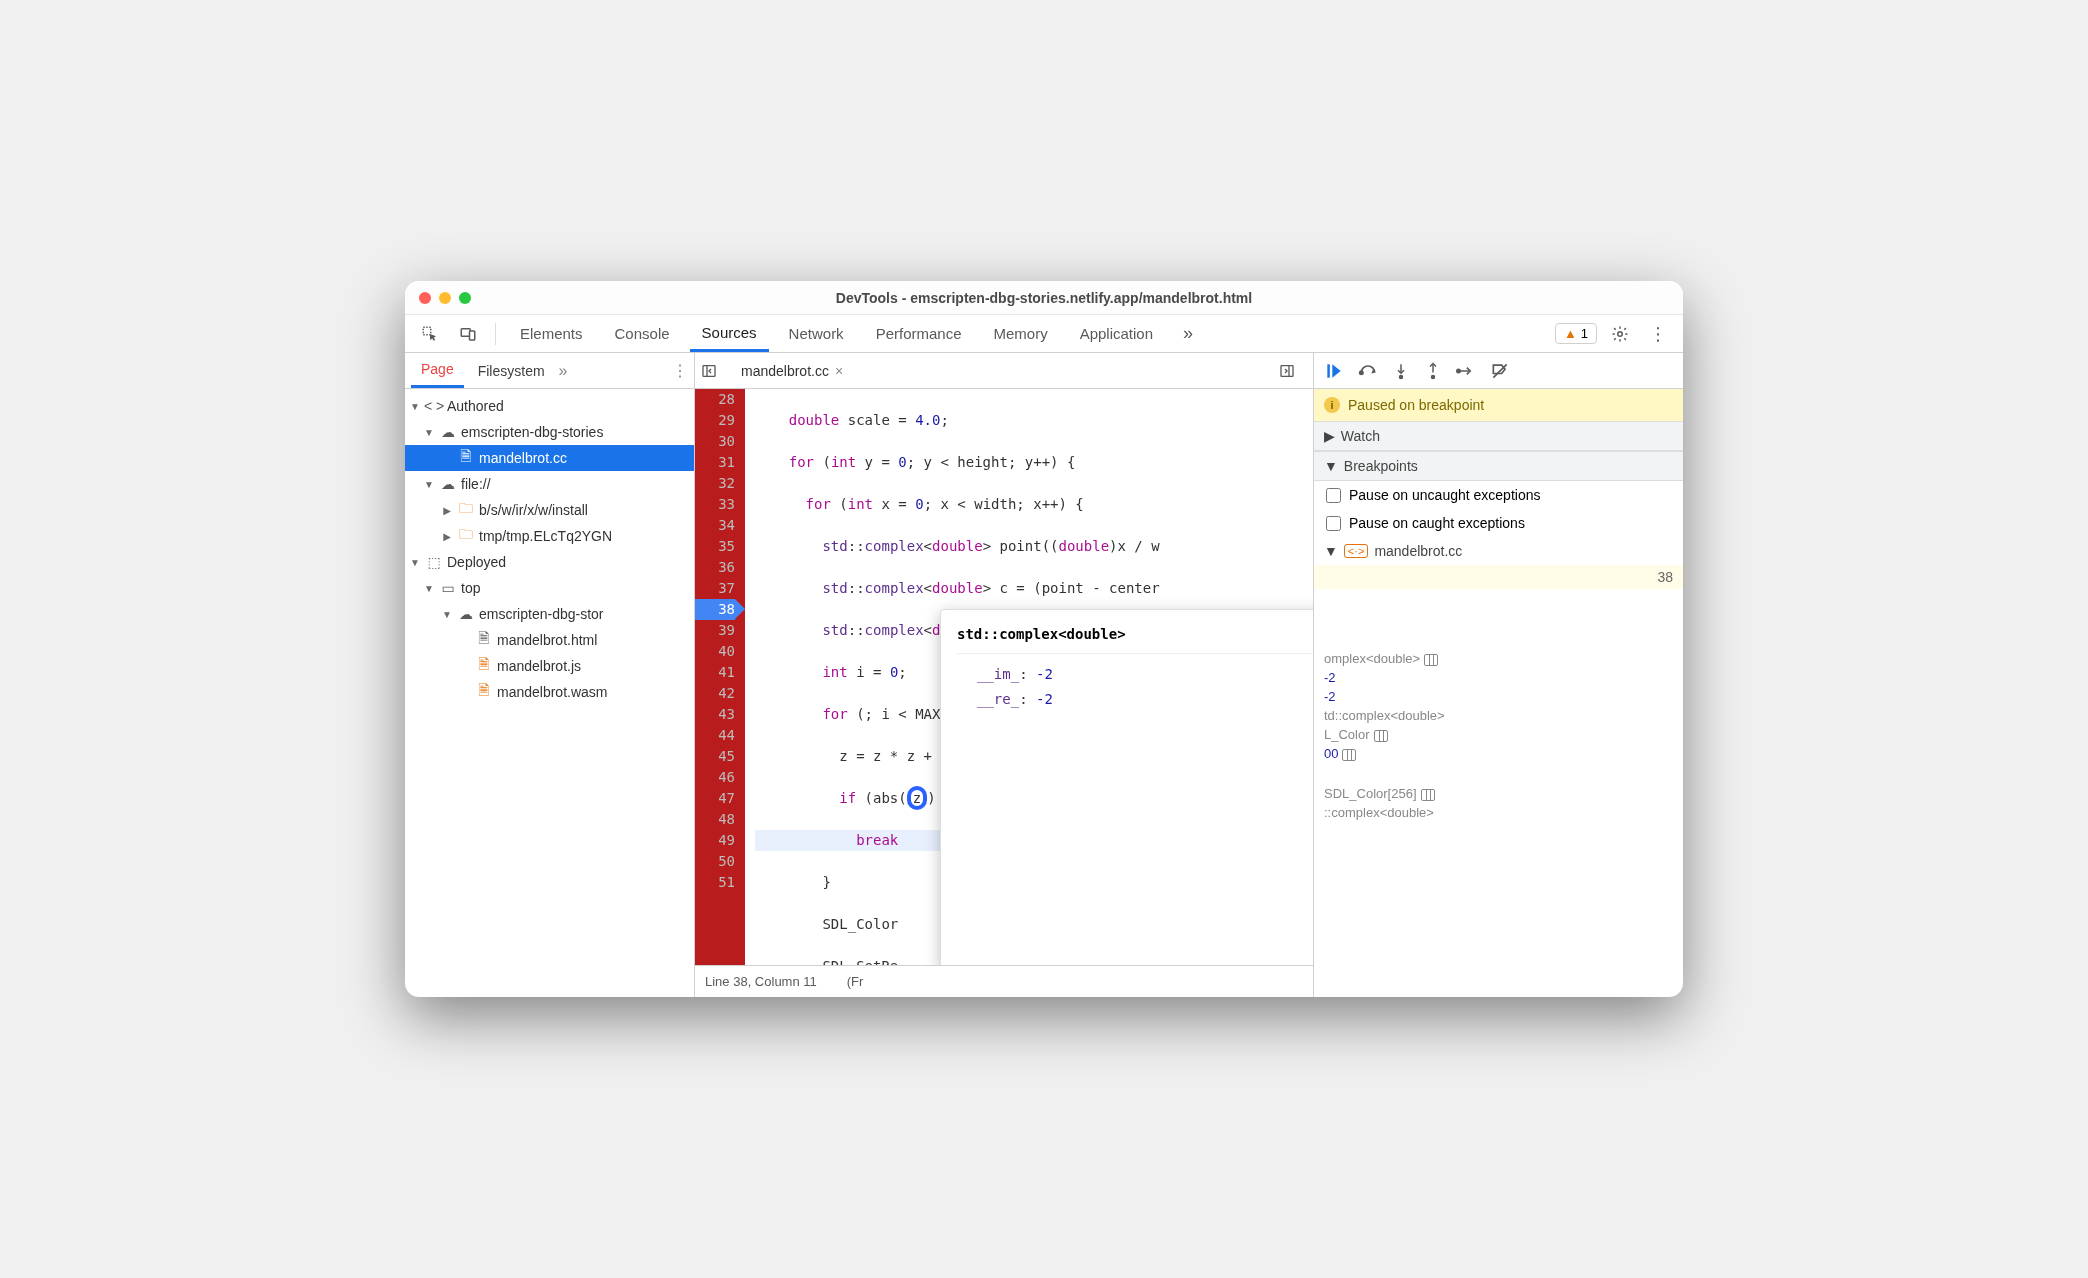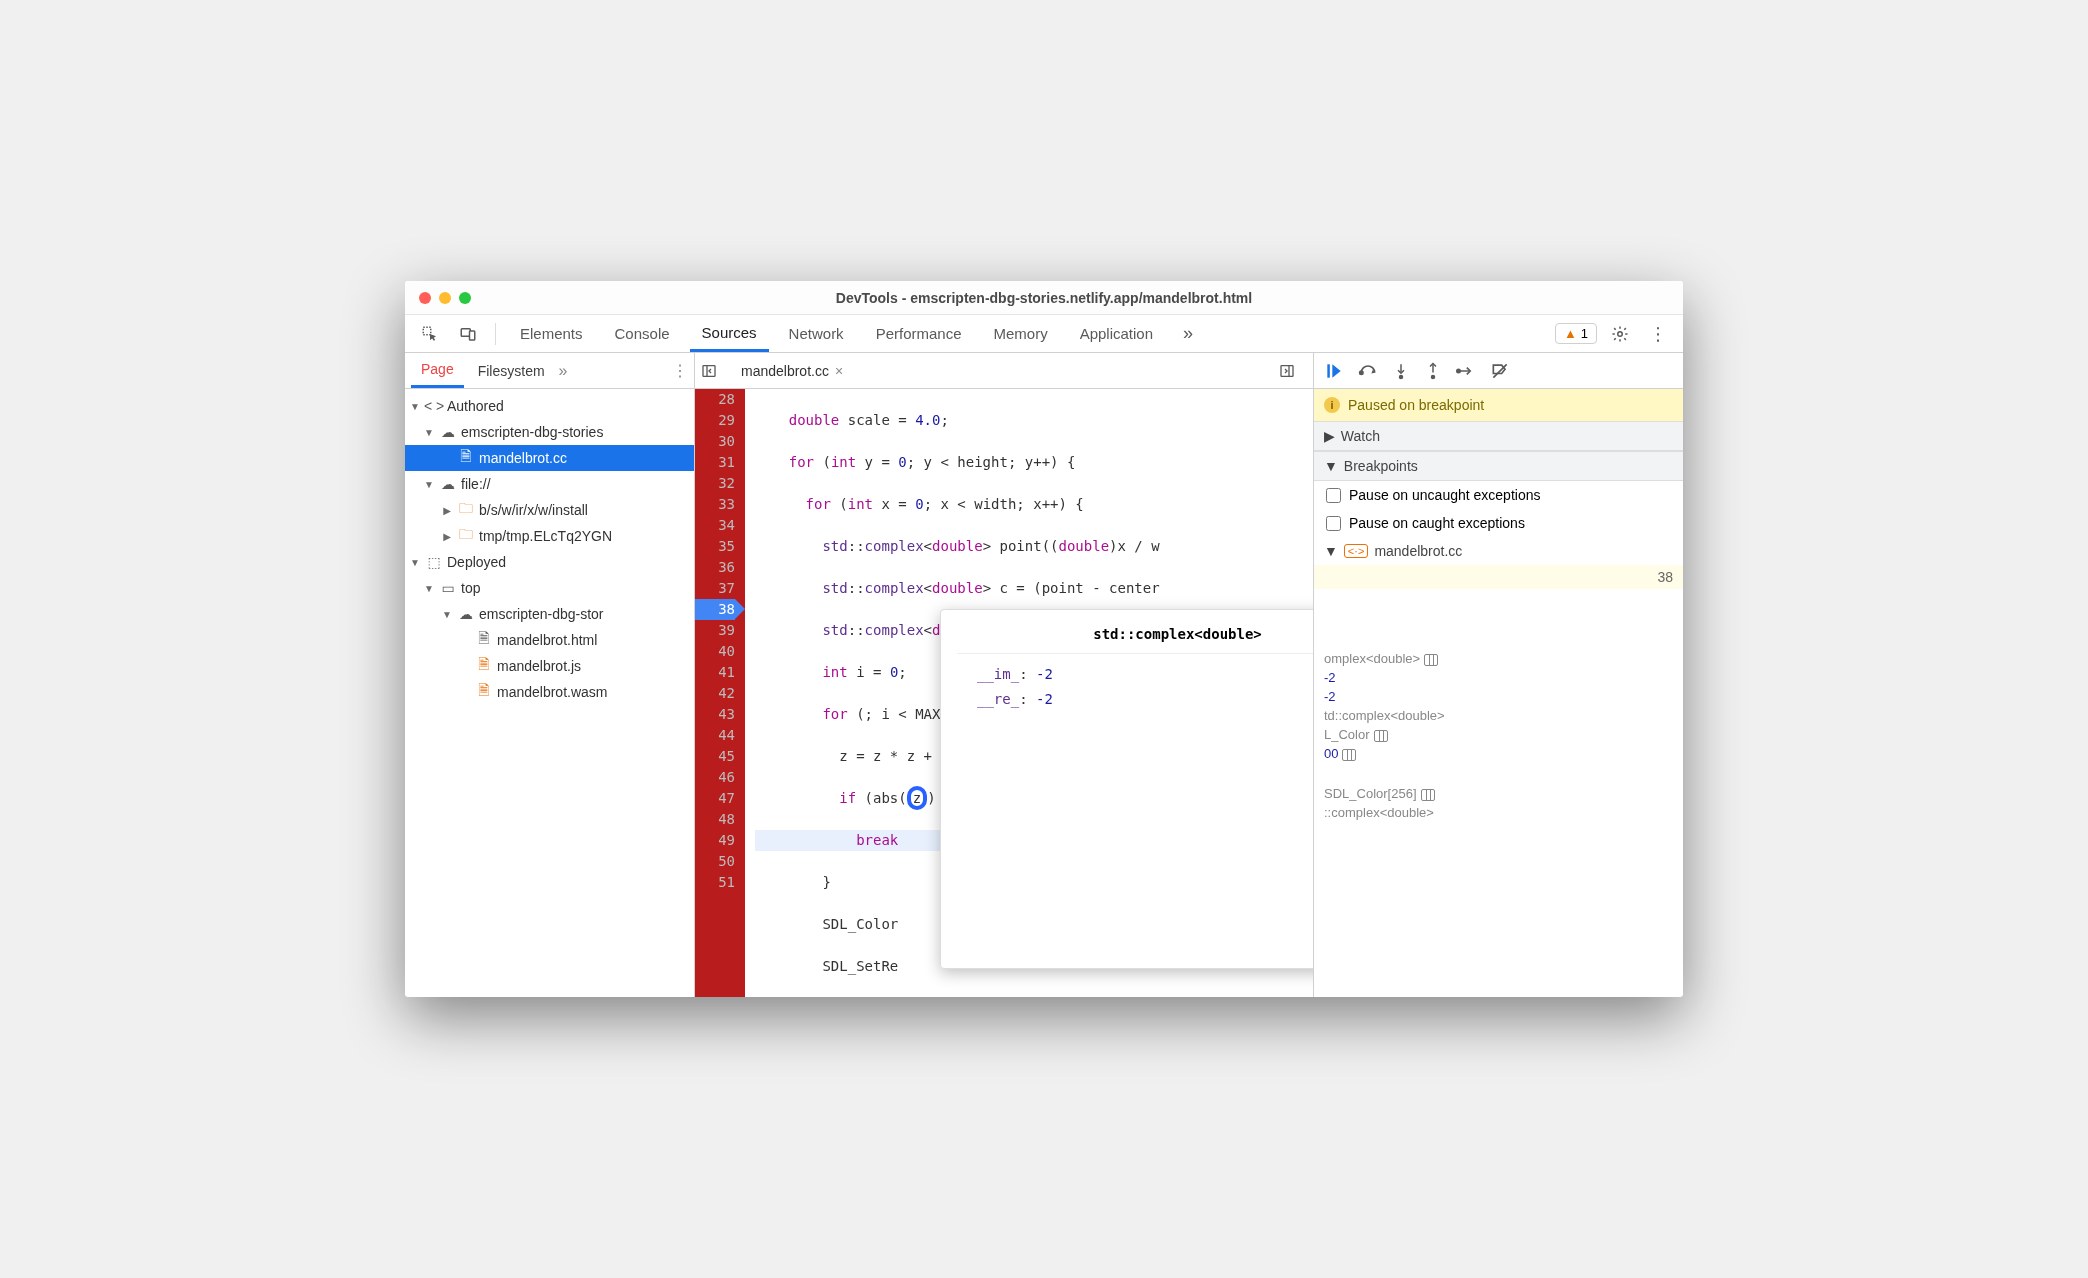--- a/index.html
+++ b/index.html
@@ -8,21 +8,21 @@
   background: #f0f0f0;
   display: flex;
   align-items: center;
   justify-content: center;
   min-height: 100vh;
 }
 .window {
   width: 1278px;
   height: 716px;
   background: #fff;
-  border-radius: 3px;
+  border-radius: 14px;
   box-shadow: 0 20px 60px rgba(0,0,0,0.45);
   display: flex;
   flex-direction: column;
   overflow: hidden;
 }
 .titlebar {
   height: 34px;
   display: flex;
   align-items: center;
   background: #fdfdfd;
@@ -94,21 +94,21 @@
 }
 .ed-status{height:32px;border-top:1px solid #d0d0d0;display:flex;align-items:center;padding:0 10px;font-size:13px;color:#5a5a5a;gap:30px;}
 
 
 .tooltip {
   position:absolute; left:245px; top:220px; width:475px; height:360px;
   background:#fff; box-shadow:0 4px 16px rgba(0,0,0,0.25); border-radius:4px;
   font-family:Menlo,Consolas,monospace; font-size:14px; padding:10px 16px;
   border:1px solid #ddd;
 }
-.tooltip .tt-title{font-weight:600; padding:4px 0 8px; border-bottom:1px solid #eee; margin-bottom:8px;text-align:center;}
+.tooltip .tt-title{font-weight:600; padding:4px 0 8px; border-bottom:1px solid #eee; margin-bottom:8px;}
 .tooltip .tt-row{padding:2px 0 2px 20px; color:#333;}
 .tooltip .tt-row .k{color:#5d2f8f;}
 .tooltip .tt-row .v{color:#1a1aa6;}
 
 
 .dbg { width:370px; border-left:1px solid #d0d0d0; display:flex; flex-direction:column; font-size:14px;}
 .dbg-tools{height:36px;display:flex;align-items:center;gap:14px;padding:0 10px;border-bottom:1px solid #d0d0d0;color:#5a5a5a;}
 .dbg-tools .play{color:#1a73e8;}
 .pause-banner{background:#fff8c4;padding:8px 10px;display:flex;align-items:center;gap:8px;color:#7a6a00;font-weight:500;}
 .pause-banner .dot{width:16px;height:16px;border-radius:50%;background:#f2c94c;display:inline-flex;align-items:center;justify-content:center;color:#7a5c00;font-size:11px;font-weight:bold;}
@@ -326,20 +326,24 @@
 
 
         </div>
 
         <div class="tooltip">
           <div class="tt-title">std::complex&lt;double&gt;</div>
           <div class="tt-row"><span class="k">__im_</span>: <span class="v">-2</span></div>
           <div class="tt-row"><span class="k">__re_</span>: <span class="v">-2</span></div>
         </div>
       </div>
+      <div class="ed-status">
+        <span>Line 38, Column 11</span>
+        <span>(Fr</span>
+      </div>
     </div>
 
     <div class="dbg">
       <div class="dbg-tools">
         <span class="play">
             <svg width="20" height="20" viewBox="0 0 24 24" fill="currentColor">
               <rect x="4" y="4" width="3" height="16"></rect>
               <path d="M10 4l10 8-10 8z"></path>
             </svg>
           </span>

